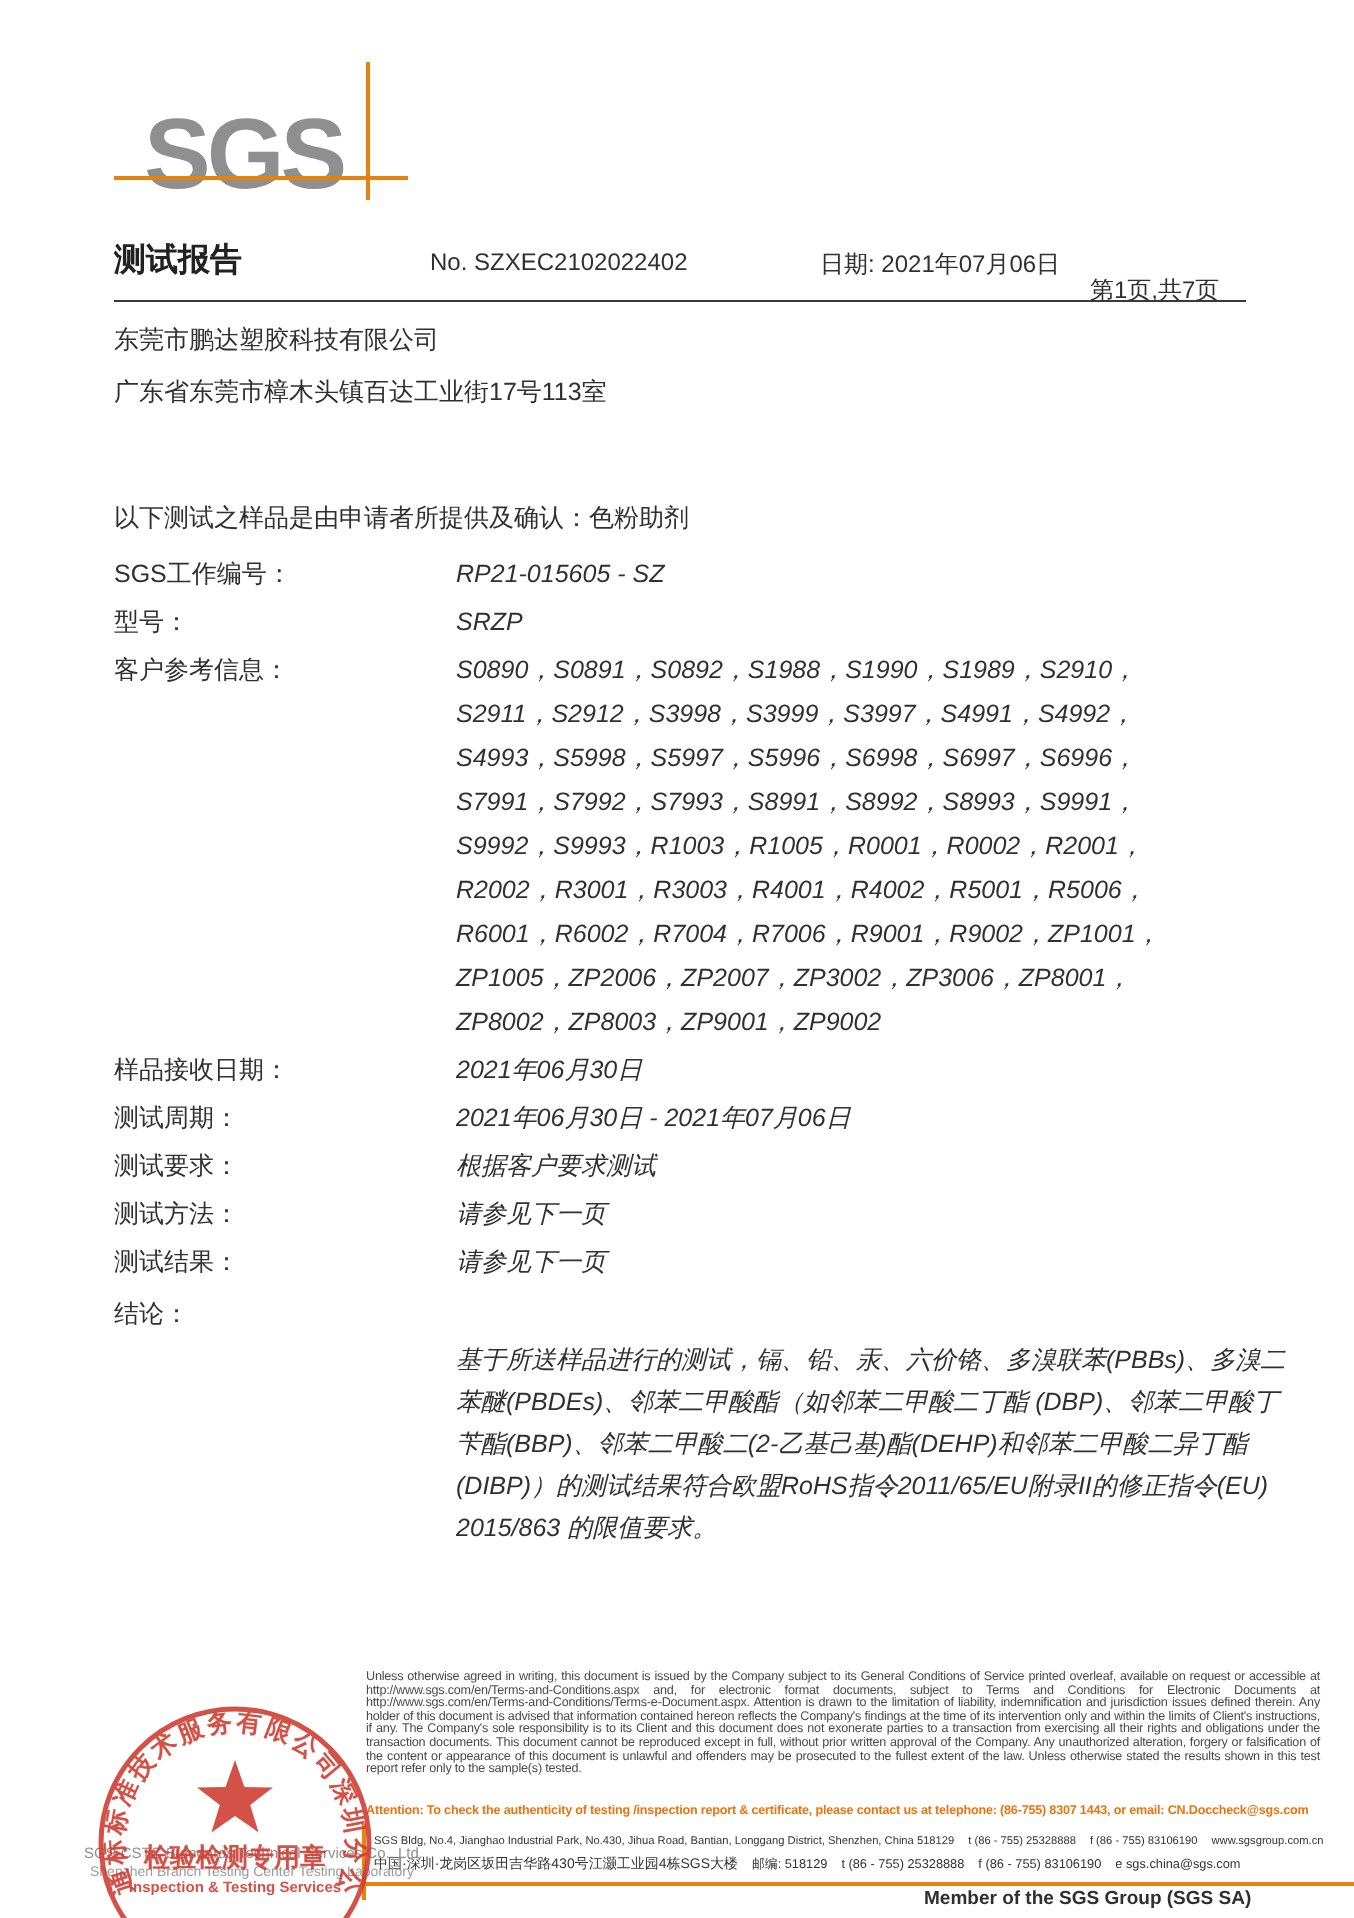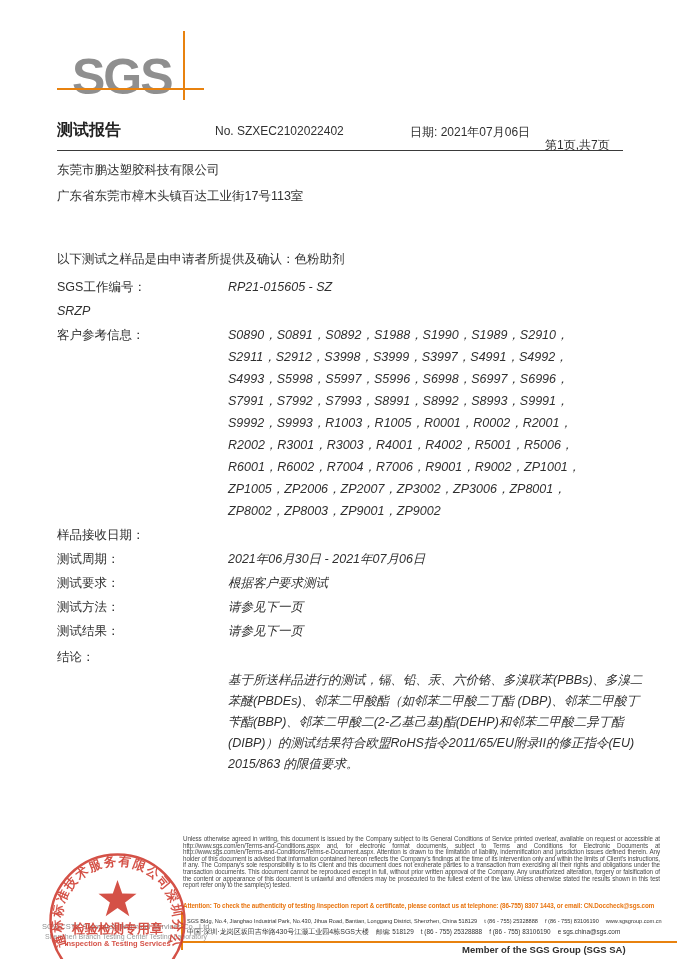--- a/index.html
+++ b/index.html
@@ -76,38 +76,40 @@
   <div class="app-addr">广东省东莞市樟木头镇百达工业街17号113室</div>
 
   <div class="intro">以下测试之样品是由申请者所提供及确认：色粉助剂</div>
 
   <div class="fields">
     <div class="row">
       <div class="lbl">SGS工作编号：</div>
       <div class="val">RP21-015605 - SZ</div>
     </div>
     <div class="row">
+      <div class="lbl">型号：</div>
       <div class="val">SRZP</div>
     </div>
     <div class="row">
       <div class="lbl">客户参考信息：</div>
       <div class="val">
         <div class="refline">S0890，S0891，S0892，S1988，S1990，S1989，S2910，</div>
         <div class="refline">S2911，S2912，S3998，S3999，S3997，S4991，S4992，</div>
         <div class="refline">S4993，S5998，S5997，S5996，S6998，S6997，S6996，</div>
         <div class="refline">S7991，S7992，S7993，S8991，S8992，S8993，S9991，</div>
         <div class="refline">S9992，S9993，R1003，R1005，R0001，R0002，R2001，</div>
         <div class="refline">R2002，R3001，R3003，R4001，R4002，R5001，R5006，</div>
         <div class="refline">R6001，R6002，R7004，R7006，R9001，R9002，ZP1001，</div>
         <div class="refline">ZP1005，ZP2006，ZP2007，ZP3002，ZP3006，ZP8001，</div>
         <div class="refline">ZP8002，ZP8003，ZP9001，ZP9002</div>
       </div>
     </div>
     <div class="row">
       <div class="lbl">样品接收日期：</div>
+      <div class="val">2021年06月30日</div>
     </div>
     <div class="row">
       <div class="lbl">测试周期：</div>
       <div class="val">2021年06月30日 - 2021年07月06日</div>
     </div>
     <div class="row">
       <div class="lbl">测试要求：</div>
       <div class="val">根据客户要求测试</div>
     </div>
     <div class="row">

